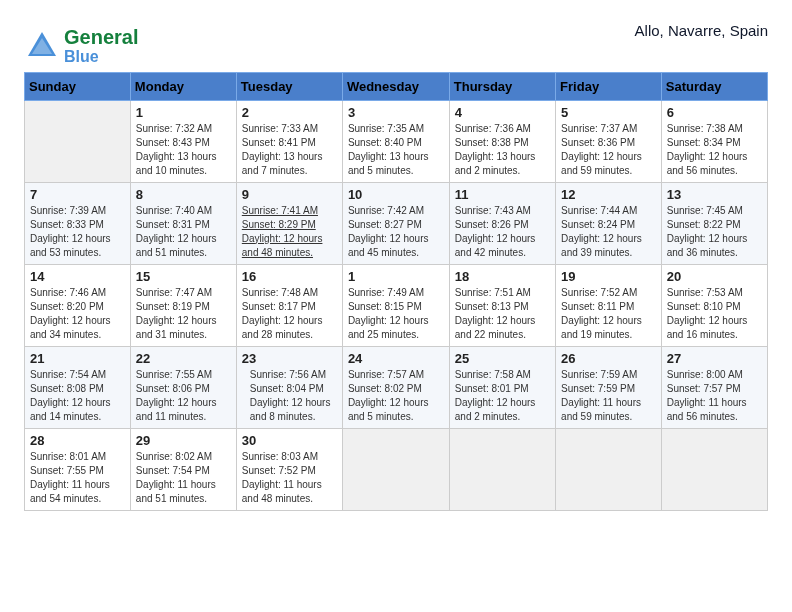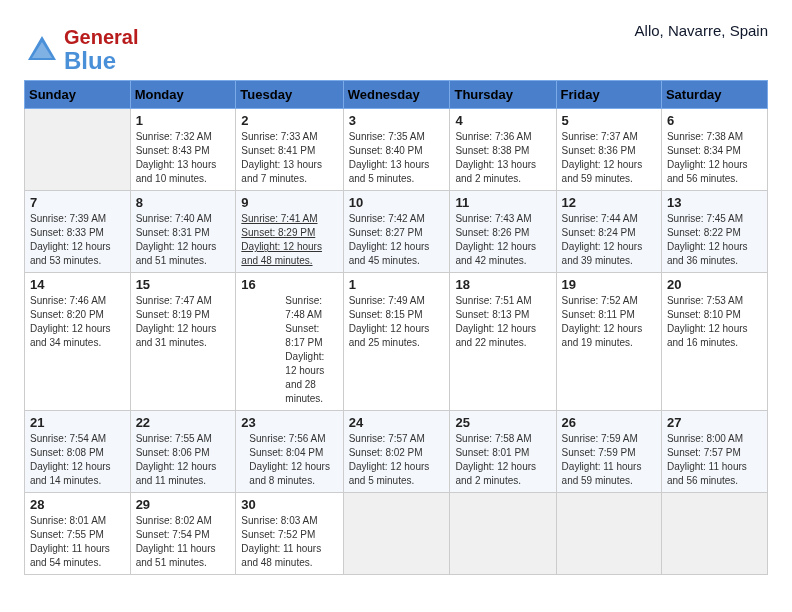--- a/index.html
+++ b/index.html
@@ -22,24 +22,24 @@
       margin-top: 6px;
     }
     .logo-text {
       display: flex;
       flex-direction: column;
       line-height: 1.1;
     }
     .logo-general {
       font-size: 20px;
       font-weight: bold;
-      color: #b91c1c;
+      color: #15803d;
     }
     .logo-blue {
-      font-size: 24px;
+      font-size: 16px;
       font-weight: bold;
       color: #4a90d9;
     }
     .logo-icon {
       width: 36px;
       height: 36px;
       margin-right: 4px;
     }
     .title-section {
       text-align: right;
@@ -239,21 +239,21 @@
         </td>
         <td>
           <span class="day-number">15</span>
           <div class="day-info" style="white-space: pre-line;">Sunrise: 7:47 AM
 Sunset: 8:19 PM
 Daylight: 12 hours
 and 31 minutes.</div>
         </td>
         <td>
           <span class="day-number">16</span>
-          <div class="day-info" style="white-space: pre-line; margin-left: 44px;">Sunrise: 7:48 AM
+          <div class="day-info" style="white-space: pre-line;">Sunrise: 7:48 AM
 Sunset: 8:17 PM
 Daylight: 12 hours
 and 28 minutes.</div>
         </td>
         <td>
           <span class="day-number">1</span>
           <div class="day-info" style="white-space: pre-line;">Sunrise: 7:49 AM
 Sunset: 8:15 PM
 Daylight: 12 hours
 and 25 minutes.</div>

